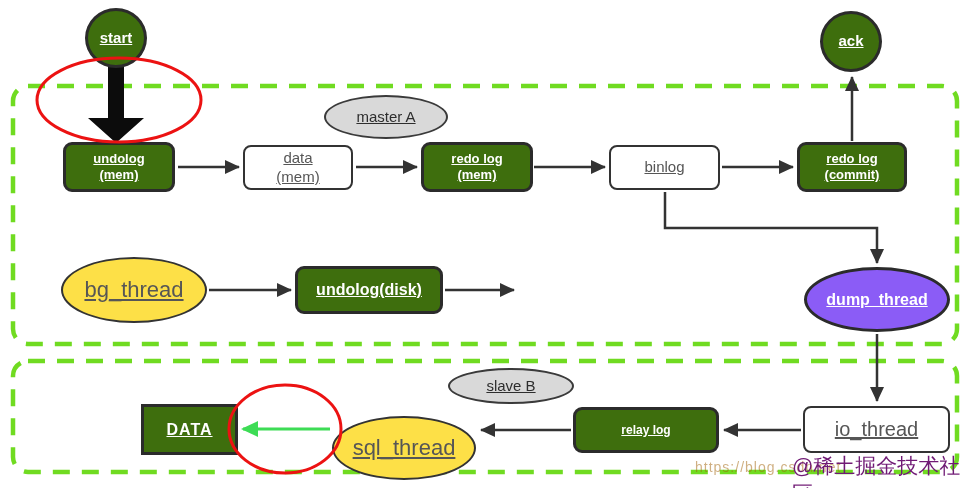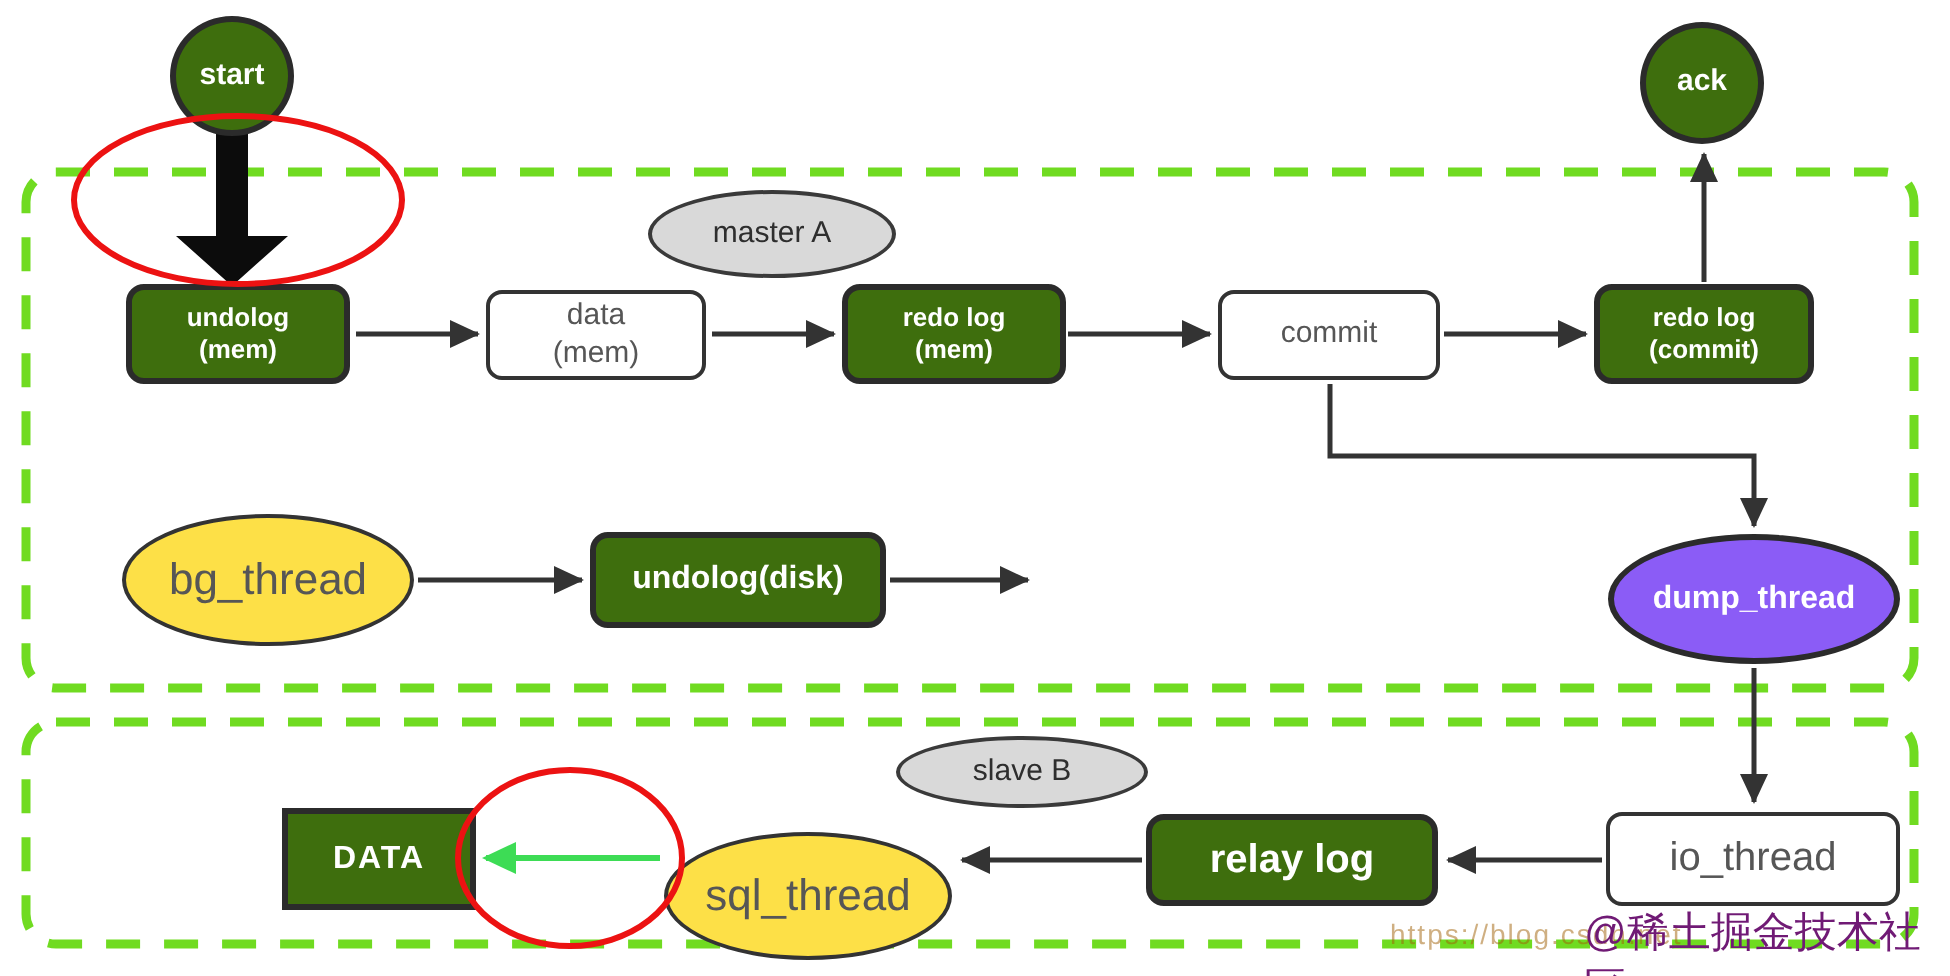--- a/index.html
+++ b/index.html
@@ -12,20 +12,21 @@
   }
   svg.layer{position:absolute;left:0;top:0;width:975px;height:488px;}
   .nodes{position:absolute;left:0;top:0;width:975px;height:488px;}
   .node{
     position:absolute;
     display:flex;flex-direction:column;align-items:center;justify-content:center;
     box-sizing:border-box;
     text-align:center;
     line-height:1.22;
     white-space:nowrap;
+    text-decoration:underline;
   }
   .green-box{
     background:#3e6e0d;
     border:3px solid #2b2b2b;
     border-radius:9px;
     color:#ffffff;
     font-weight:bold;
     font-size:13px;
   }
   .green-rect{
@@ -149,21 +150,21 @@
       <span>data</span>
       <span>(mem)</span>
     </div>
 
     <div class="node green-box" style="left:421px;top:142px;width:112px;height:50px">
       <span>redo log</span>
       <span>(mem)</span>
     </div>
 
     <div class="node white-box" style="left:609px;top:145px;width:111px;height:45px">
-      <span>commit</span>
+      <span>binlog</span>
     </div>
 
     <div class="node green-box" style="left:797px;top:142px;width:110px;height:50px">
       <span>redo log</span>
       <span>(commit)</span>
     </div>
 
     <div class="node white-ellipse" style="left:61px;top:257px;width:146px;height:66px">
       <span>bg_thread</span>
     </div>
@@ -182,21 +183,21 @@
     </div>
 
     <div class="node green-rect" style="left:141px;top:404px;width:97px;height:51px">
       <span>DATA</span>
     </div>
 
     <div class="node white-ellipse" style="left:332px;top:416px;width:144px;height:64px">
       <span>sql_thread</span>
     </div>
 
-    <div class="node green-box" style="left:573px;top:407px;width:146px;height:46px;font-size:20px">
+    <div class="node green-box" style="left:573px;top:407px;width:146px;height:46px;font-size:12px">
       <span>relay log</span>
     </div>
 
     <div class="node white-box" style="left:803px;top:406px;width:147px;height:47px;font-size:20px">
       <span>io_thread</span>
     </div>
 
     <div class="watermark-url">https://blog.csdn.net</div>
     <div class="watermark-community">@稀土掘金技术社区</div>
   </div>

